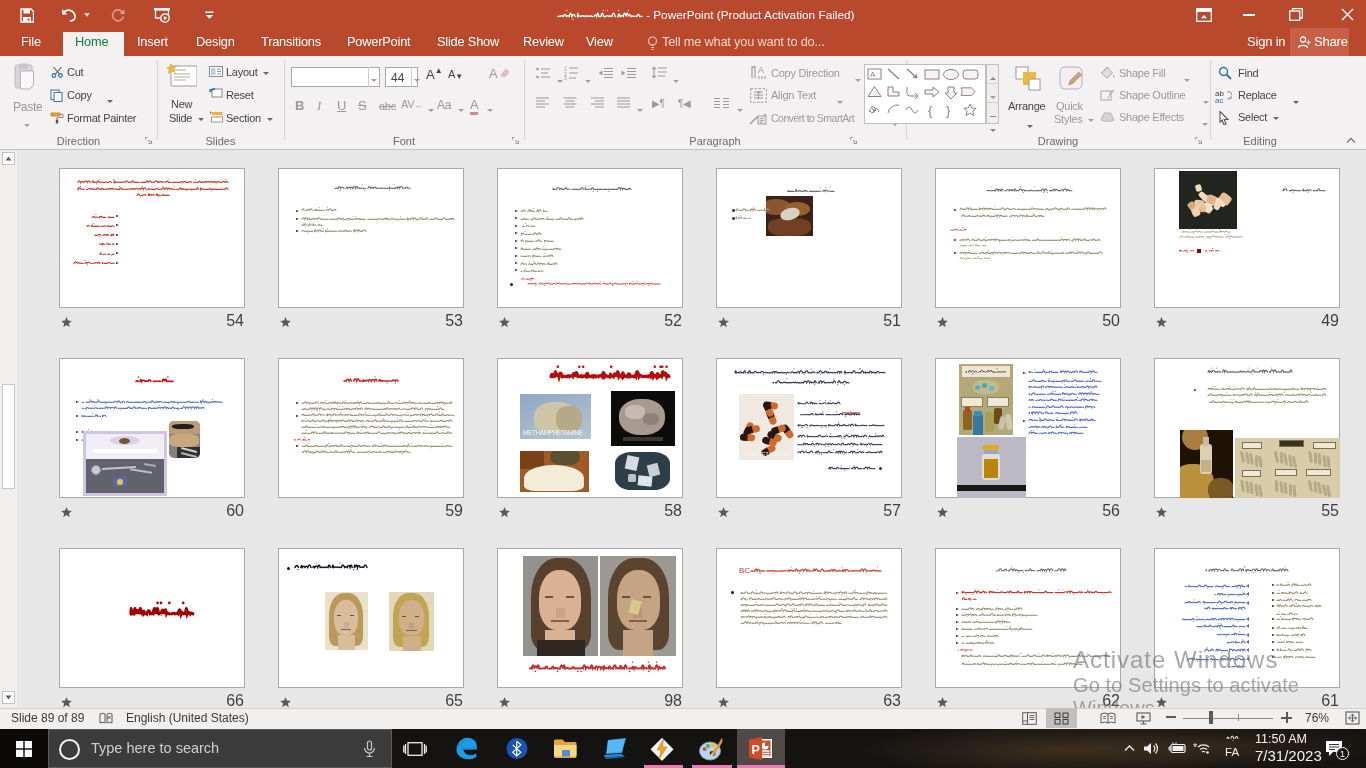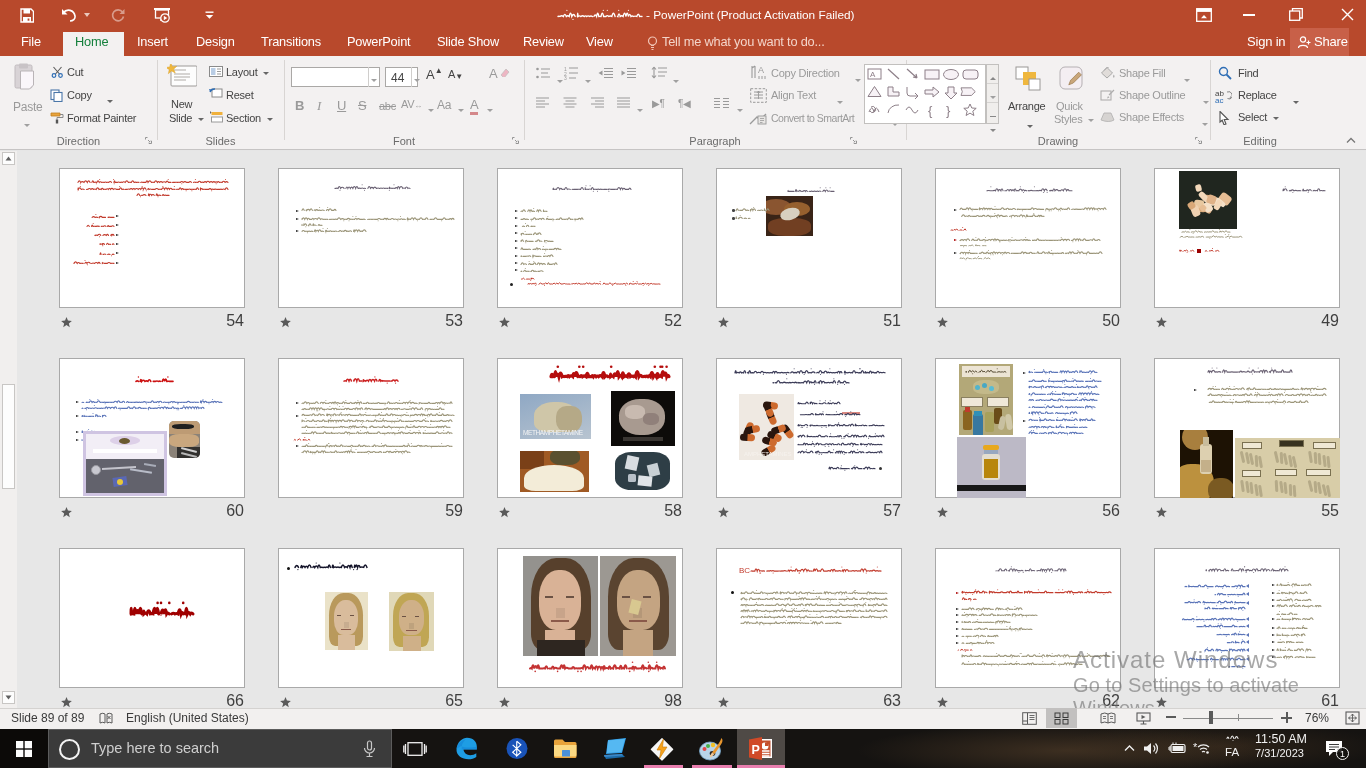--- a/index.html
+++ b/index.html
@@ -2051,17 +2051,17 @@
     <circle cx="11.5" cy="10.5" r="1.3" fill="#f0f0f0"></circle>
   </svg>
 <div style="position:absolute;left:1227px;top:733px;width:11px;height:8px">
     <svg width="11" height="8" viewBox="0 0 11 8" style="display:block;overflow:visible">
       <path d="M11.0 5.4 Q9.6 1.9 8.1 5.4 M6.8 5.4 Q5.3 0.6 3.8 5.4 M1.8 5.4 Q0.9 2.9 0.0 5.4" fill="none" stroke="#f0f0f0" stroke-width="1.10" stroke-linecap="round"></path>
       <circle cx="6.0" cy="7.6" r="0.5" fill="#f0f0f0"></circle>
     </svg>
   </div>
 <div class="abs" style="left:1225px;top:746px;font-size:11.5px;color:#f0f0f0">FA</div>
 <div class="abs" style="left:1255px;top:731.5px;font-size:12.5px;color:#f2f2f2">11:50 AM</div>
-<div class="abs" style="left:1255px;top:747px;font-size:11px;color:#f2f2f2">7/31/2023</div>
+<div class="abs" style="left:1255px;top:747px;font-size:15px;color:#f2f2f2">7/31/2023</div>
 <svg class="abs" style="left:1325px;top:740px" width="18" height="17" viewBox="0 0 18 17">
     <path d="M1 1 h16 v11 h-9 l-4 4 v-4 h-3z" fill="#fdfdfd"></path>
     <path d="M4 4.5 h10 M4 7 h10 M4 9.5 h6" stroke="#3a3a3a" stroke-width="1.1"></path>
   </svg>
 <div class="abs" style="left:1336px;top:747px;width:13px;height:13px;border:1px solid #f0f0f0;border-radius:50%;background:rgba(20,18,16,0.9);color:#fff;font-size:9px;text-align:center;line-height:12px">1</div>
 </body></html>

